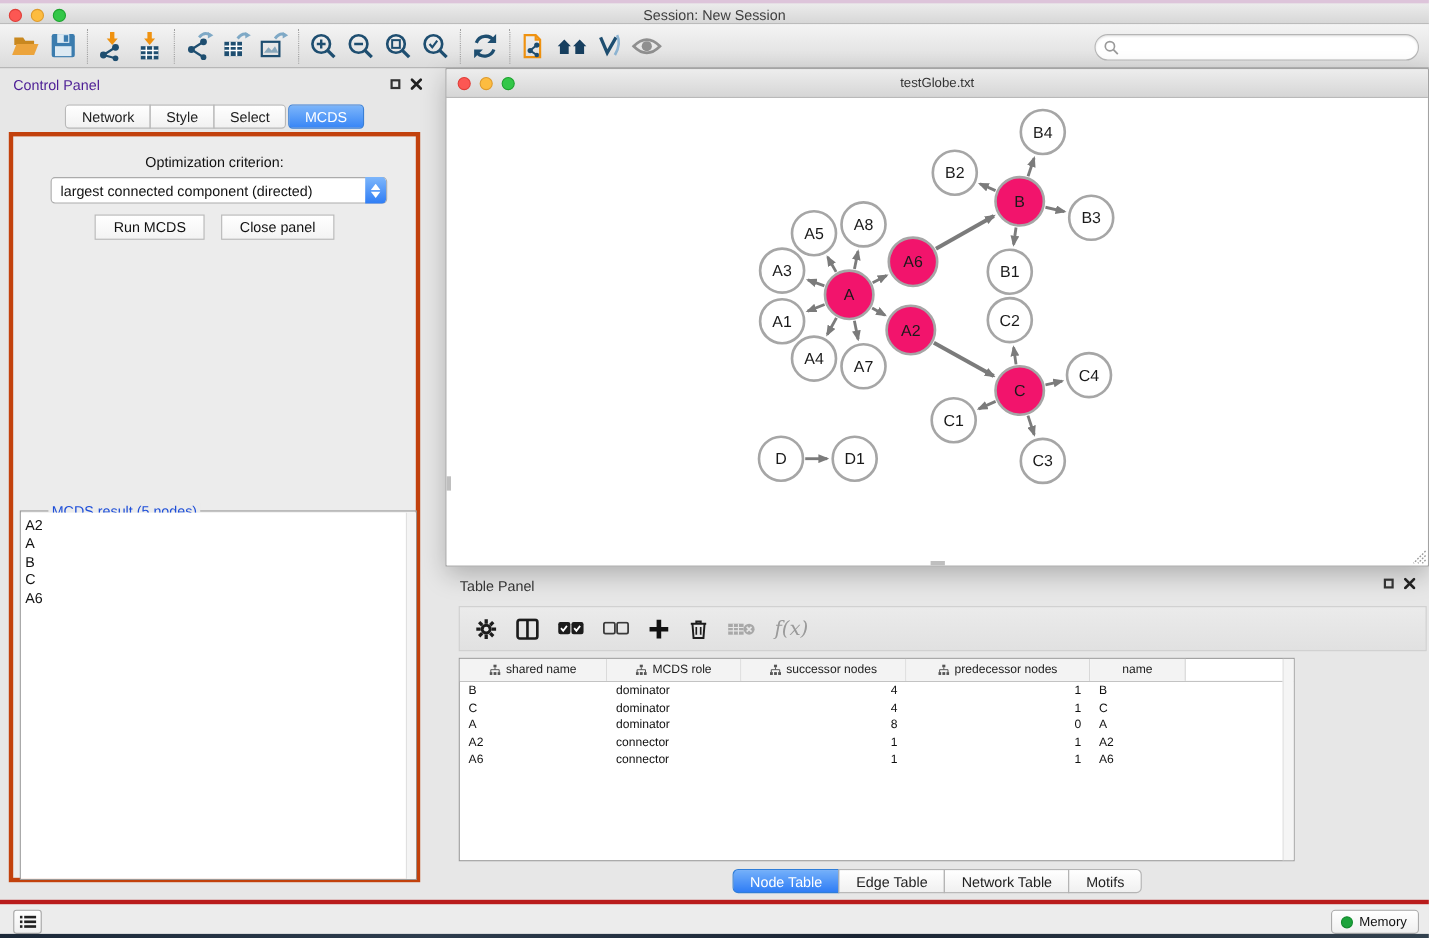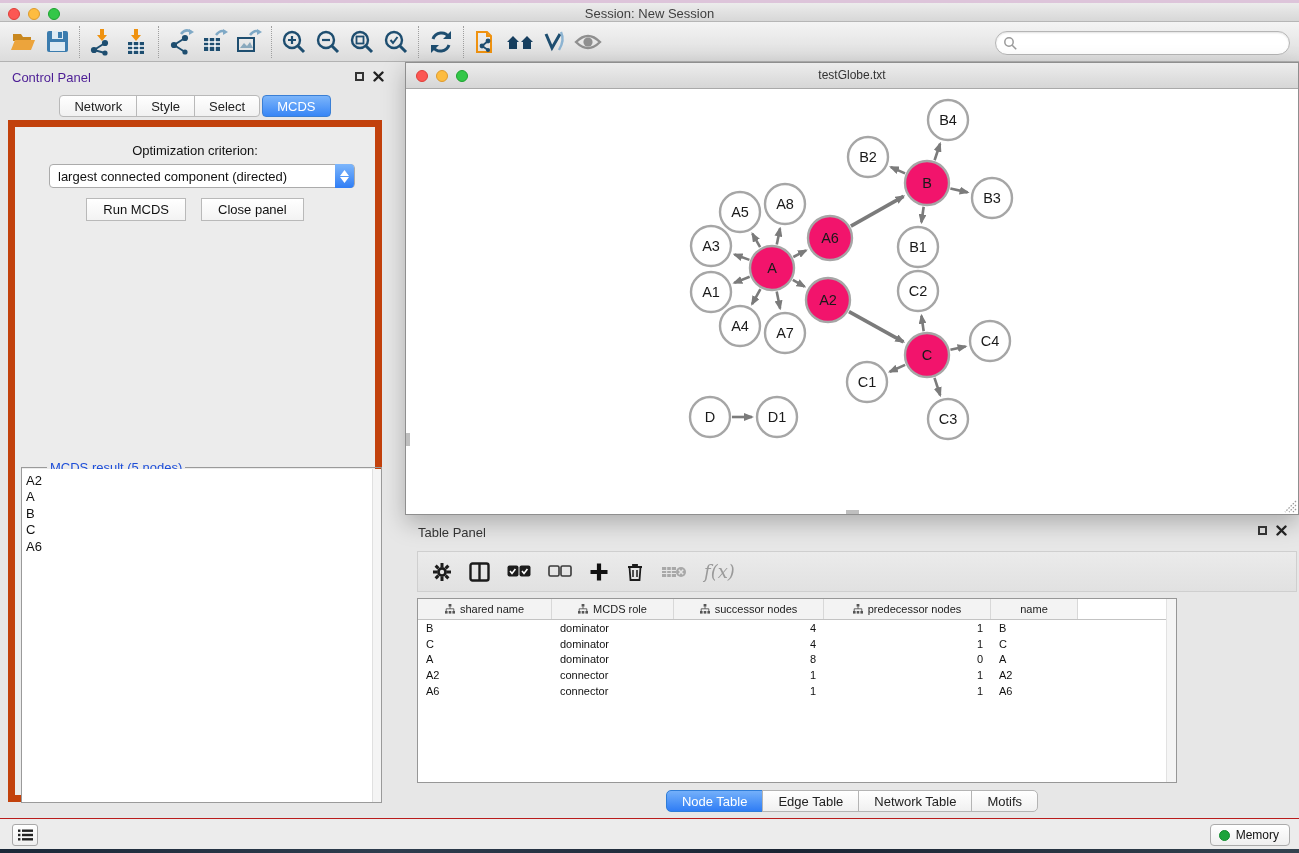--- a/index.html
+++ b/index.html
@@ -32,21 +32,21 @@
   .panel-btns { position:absolute; display:flex; gap:9px; align-items:center; }
   .float-ico { width:9px; height:9px; border:2px solid #333; display:inline-block; }
   .cp-tabs { position:absolute; left:0; top:95px; width:390px; display:flex; justify-content:center; }
   .cp-tab { height:22px; padding:0 14px; font-size:13px; color:#222; line-height:21px;
     background:linear-gradient(#ffffff,#f1f1f1); border:1px solid #b9b9b9; margin-left:-1px; }
   .cp-tab:first-child { border-radius:4px 0 0 4px; margin-left:0; }
   .cp-tab.pre-sel { border-radius:0 4px 4px 0; }
   .cp-tab.sel { background:linear-gradient(#7cb5fa,#3886f6); border-color:#3a7fd5;
     color:#fff; border-radius:4px; margin-left:2px; }
   .cp-box { position:absolute; left:8px; top:120px; width:374px; height:682px;
-    background:#ececec; border:7px solid #c2410c; }
+    background:#ececec; border:4px solid #c2410c; }
   .opt-label { position:absolute; left:0; width:100%; top:16px; text-align:center; font-size:13px; color:#111; }
   .dropdown { position:absolute; left:34px; top:37px; width:306px; height:24px; background:#fff;
     border:1px solid #ababab; border-radius:4px; font-size:13px; color:#111;
     display:flex; align-items:center; padding-left:8px; }
   .dd-stepper { position:absolute; right:0; top:-1px; width:19px; height:24px; border-radius:0 4px 4px 0;
     background:linear-gradient(#7db6fb,#2f7df5); display:flex; flex-direction:column;
     align-items:center; justify-content:center; gap:1px; }
   .dd-stepper svg { display:block; }
   .cp-buttons { position:absolute; left:0; width:100%; top:71px; display:flex; justify-content:center; gap:15px; }
   .btn { height:23px; background:linear-gradient(#ffffff,#f3f3f3); border:1px solid #b9b9b9;
@@ -84,21 +84,21 @@
   .tp-scroll { position:absolute; right:0; top:0; width:10px; height:183px; background:#f5f5f5; border-left:1px solid #e2e2e2; }
   .tp-tabs { position:absolute; left:405px; top:790px; width:894px; display:flex; justify-content:center; }
   .tp-tab { height:22px; padding:0 15px; font-size:13px; color:#222; line-height:21px;
     background:linear-gradient(#ffffff,#f0f0f0); border:1px solid #b4b4b4; margin-left:-1px; }
   .tp-tab:first-child { border-radius:5px 0 0 5px; margin-left:0; }
   .tp-tab:last-child { border-radius:0 5px 5px 0; }
   .tp-tab.sel { background:linear-gradient(#74b0fa,#2f7df5); border-color:#2f7dd8; color:#fff; }
 
   
   .statusbar { position:absolute; left:0; top:818px; width:1299px; height:31px;
-    background:#ececec; border-top:1px solid #b91c1c; }
+    background:#ececec; border-top:4px solid #b91c1c; }
   .list-btn { position:absolute; left:12px; top:5px; width:26px; height:22px;
     background:linear-gradient(#fff,#efefef); border:1px solid #a8a8a8; border-radius:3px;
     display:flex; align-items:center; justify-content:center; }
   .memory-btn { position:absolute; right:9px; top:5px; height:22px; padding:0 10px 0 8px;
     background:linear-gradient(#fff,#efefef); border:1px solid #ababab; border-radius:4px;
     display:flex; align-items:center; gap:6px; font-size:12px; color:#111; }
   .mem-dot { width:11px; height:11px; border-radius:50%; background:#1ca33b; border:1px solid #128a2d; }
   .desktop-strip { position:absolute; left:0; top:849px; width:1299px; height:4px;
     background:linear-gradient(90deg,#1b2838,#2e3d4e 30%,#1a2433 60%,#33424f); }
 

